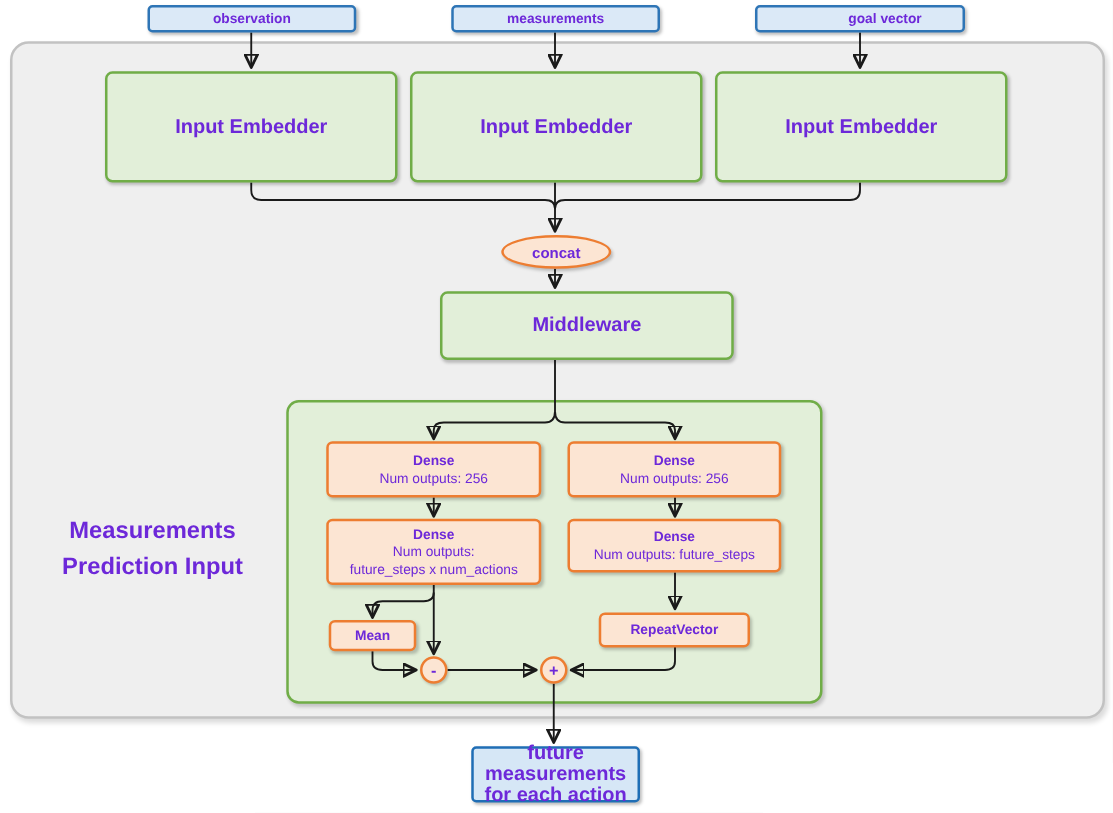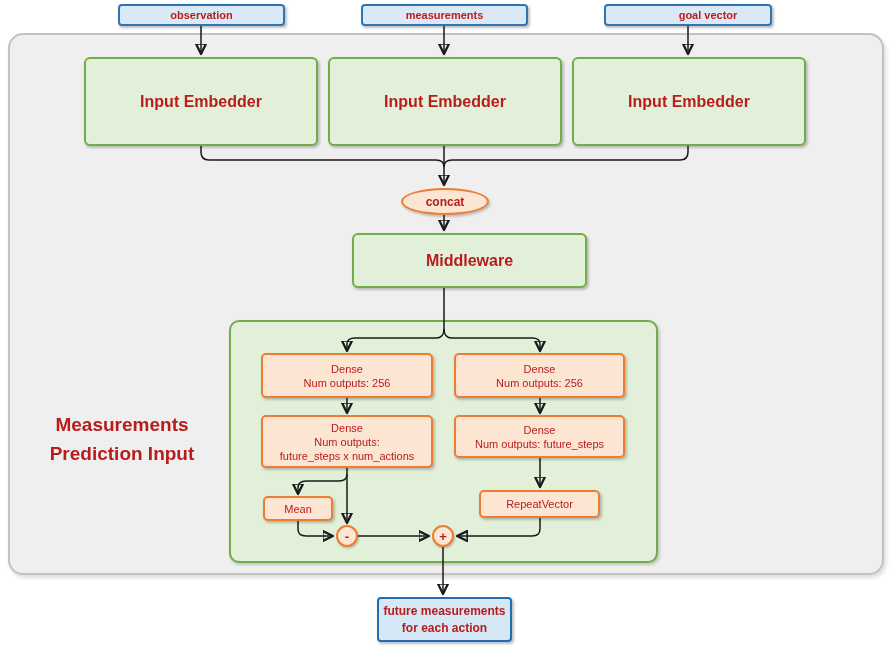--- a/index.html
+++ b/index.html
@@ -1,18 +1,18 @@
 <!DOCTYPE html>
 <html style="--blue-fill: #dbe9f7; --blue-border: #2e75b6; --green-fill: #e2efd9; --green-border: #70ad47; --orange-fill: #fce5d3; --orange-border: #ed7d31; --gray-fill: #efefef; --gray-border: #c2c2c2;"><head>
 <meta charset="utf-8">
 <style>
   html,body{margin:0;padding:0;background:#ffffff;}
   .canvas{
     position:relative;width:890px;height:650px;background:#ffffff;overflow:hidden;
-    font-family:"Liberation Sans","DejaVu Sans",sans-serif;color:#b91c1c;
+    font-family:"Liberation Sans","DejaVu Sans",sans-serif;color:#6d28d9;
   }
   .abs{position:absolute;box-sizing:border-box;}
   .node{
     position:absolute;box-sizing:border-box;display:flex;flex-direction:column;
     align-items:center;justify-content:center;text-align:center;z-index:3;
   }
   .blue{
     background:var(--blue-fill,#dbe9f7);border:2px solid var(--blue-border,#2e75b6);
     border-radius:4px;box-shadow:1.5px 2px 2.5px rgba(0,0,0,.25);
     font-weight:bold;font-size:11px;
@@ -20,21 +20,21 @@
   .green{
     background:var(--green-fill,#e2efd9);border:2px solid var(--green-border,#70ad47);
     border-radius:6px;box-shadow:1.5px 2px 2.5px rgba(0,0,0,.22);
     font-weight:bold;
   }
   .orange{
     background:var(--orange-fill,#fce5d3);border:2px solid var(--orange-border,#ed7d31);
     border-radius:5px;box-shadow:1.5px 2px 2.5px rgba(0,0,0,.22);
     font-size:11px;line-height:14px;
   }
-  .orange .ttl{font-weight:normal;}
+  .orange .ttl{font-weight:bold;}
   .container-gray{
     background:var(--gray-fill,#efefef);border:2.5px solid var(--gray-border,#c2c2c2);
     border-radius:15px;box-shadow:2px 3px 4px rgba(0,0,0,.14);z-index:0;
   }
   .container-green{
     background:var(--green-fill,#e2efd9);border:2px solid var(--green-border,#70ad47);
     border-radius:10px;box-shadow:1.5px 2px 3px rgba(0,0,0,.18);z-index:1;
   }
   .wires{position:absolute;left:0;top:0;z-index:2;}
   .wires path{stroke:#1a1a1a;stroke-width:1.5;fill:none;stroke-linejoin:round;}
@@ -44,21 +44,21 @@
     background:var(--orange-fill,#fce5d3);border:2px solid var(--orange-border,#ed7d31);
     box-shadow:1px 1.5px 2px rgba(0,0,0,.2);
   }
   .big-label{font-weight:bold;font-size:16px;}
   .head-title{
     position:absolute;z-index:3;text-align:center;font-weight:bold;font-size:19px;line-height:29px;
   }
   .outbox{
     background:#d6e7f6;border:2.5px solid #1f6eb5;border-radius:4px;
     box-shadow:1.5px 2px 2.5px rgba(0,0,0,.25);
-    font-weight:bold;font-size:12px;line-height:17px;
+    font-weight:bold;font-size:16px;line-height:17px;
   }
 </style>
 </head>
 <body>
 
 <div class="canvas">
 
   <div class="abs container-gray" style="left:8px;top:33px;width:876px;height:542px;"></div>
   <div class="abs container-green" style="left:229px;top:320px;width:429px;height:243px;"></div>
 

